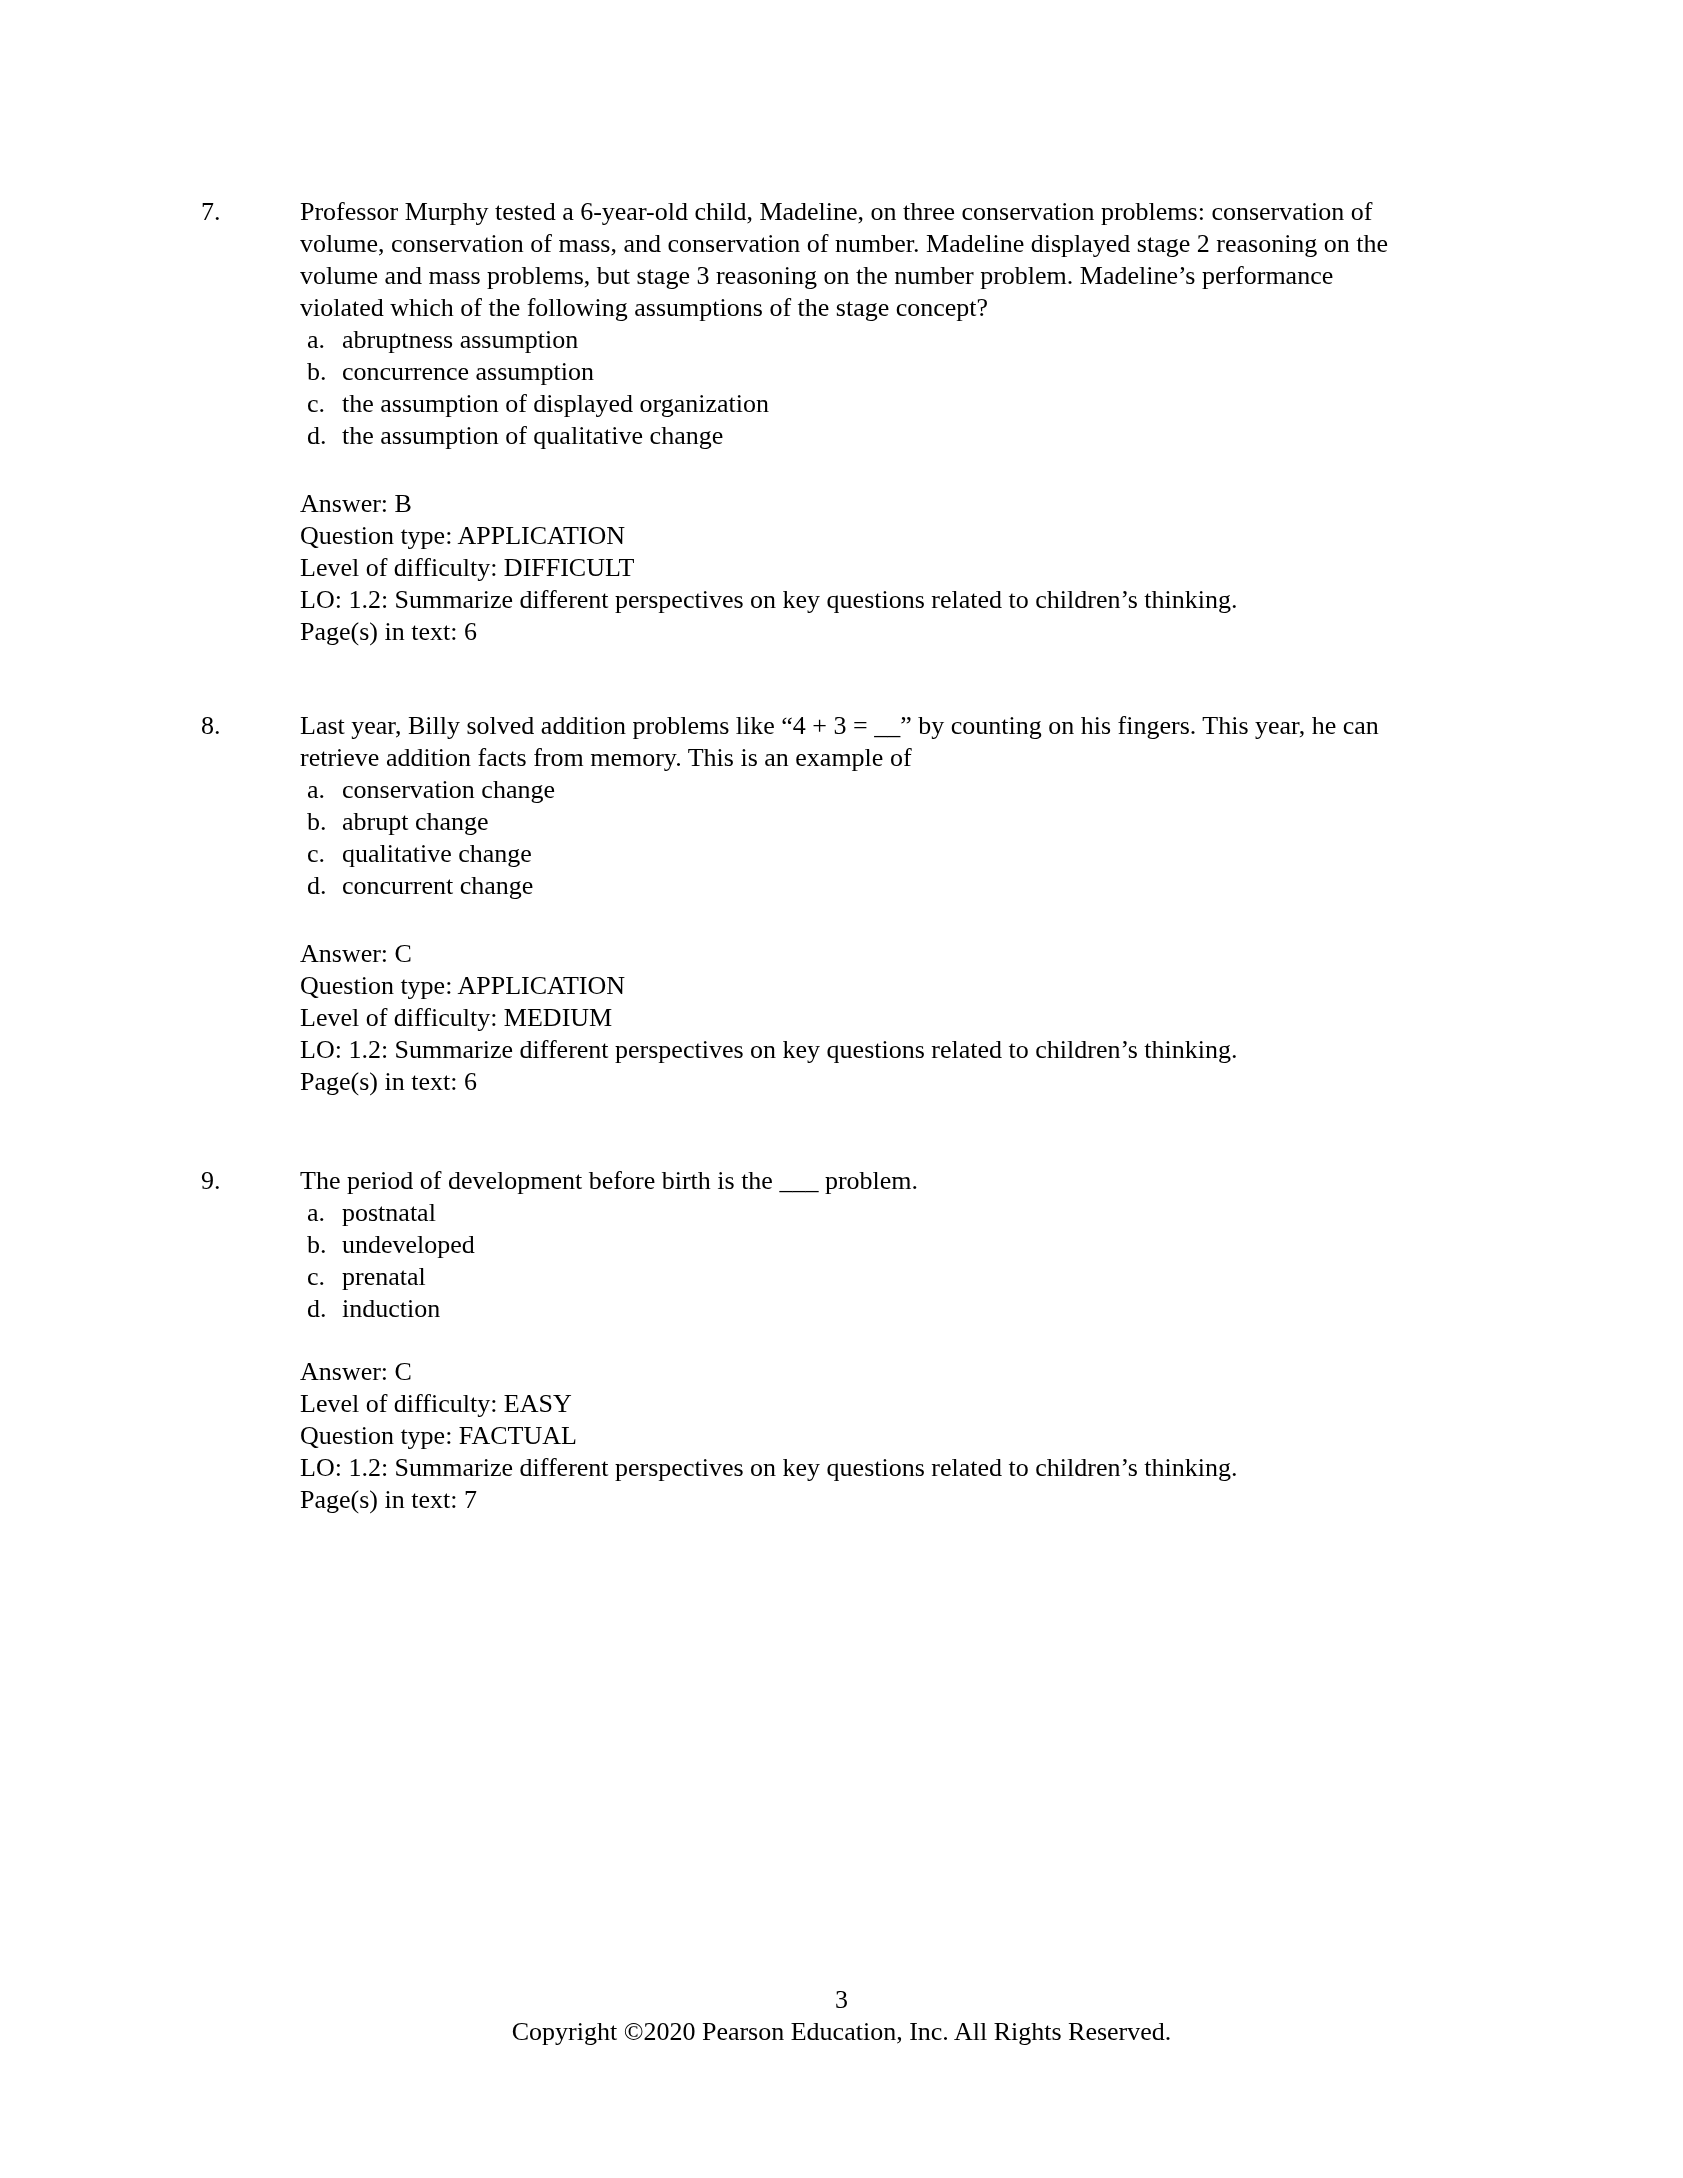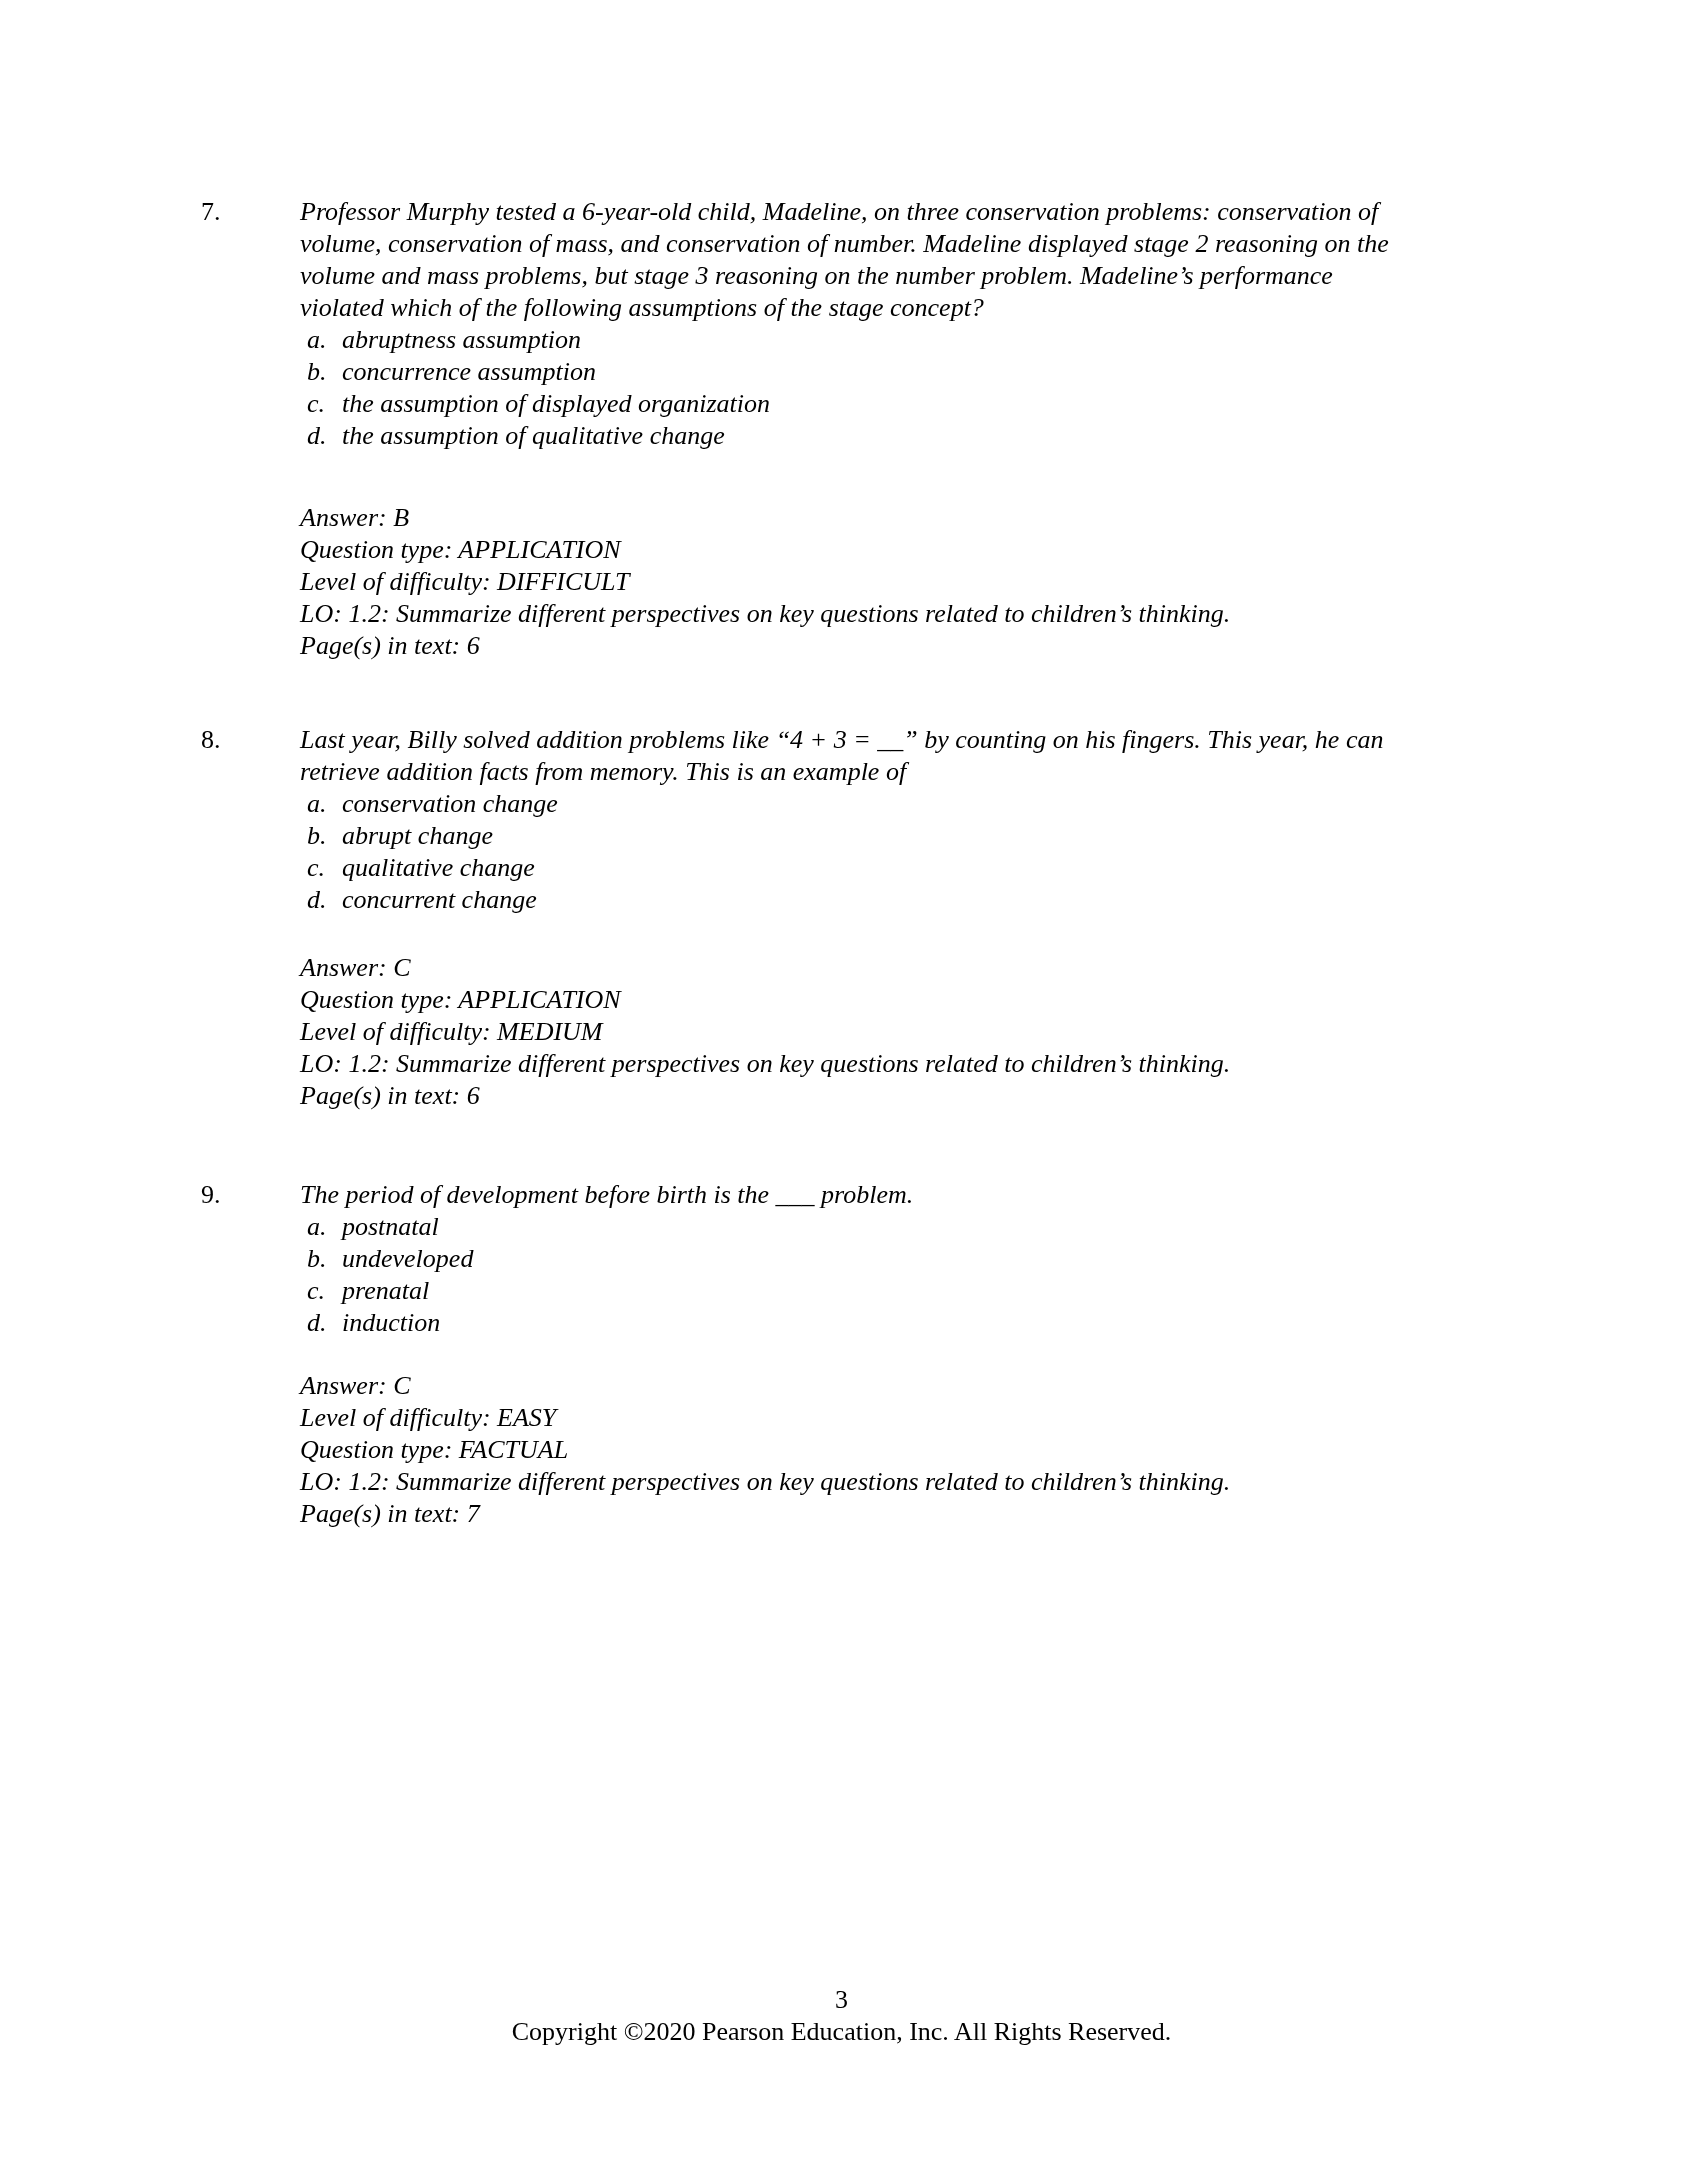--- a/index.html
+++ b/index.html
@@ -31,38 +31,37 @@
     display: flex;
     align-items: flex-start;
   }
   .qnum {
     flex: 0 0 99px;
     width: 99px;
   }
   .qbody {
     flex: 1 1 auto;
     min-width: 0;
-    font-style: italic;
   }
   .stem-line {
     white-space: nowrap;
   }
   .opt {
     display: flex;
     margin-left: 7px;
   }
   .opt-letter {
     flex: 0 0 35px;
     width: 35px;
   }
   .opt-text {
     white-space: nowrap;
   }
   .meta {
-    margin-top: 50px;
+    margin-top: 36px;
   }
   .question-block:nth-of-type(2) .meta { margin-top: 36px; }
   .question-block:nth-of-type(3) .meta { margin-top: 31px; }
   .meta-line {
     white-space: nowrap;
   }
   .footer {
     position: absolute;
     left: 0;
     top: 1984px;

